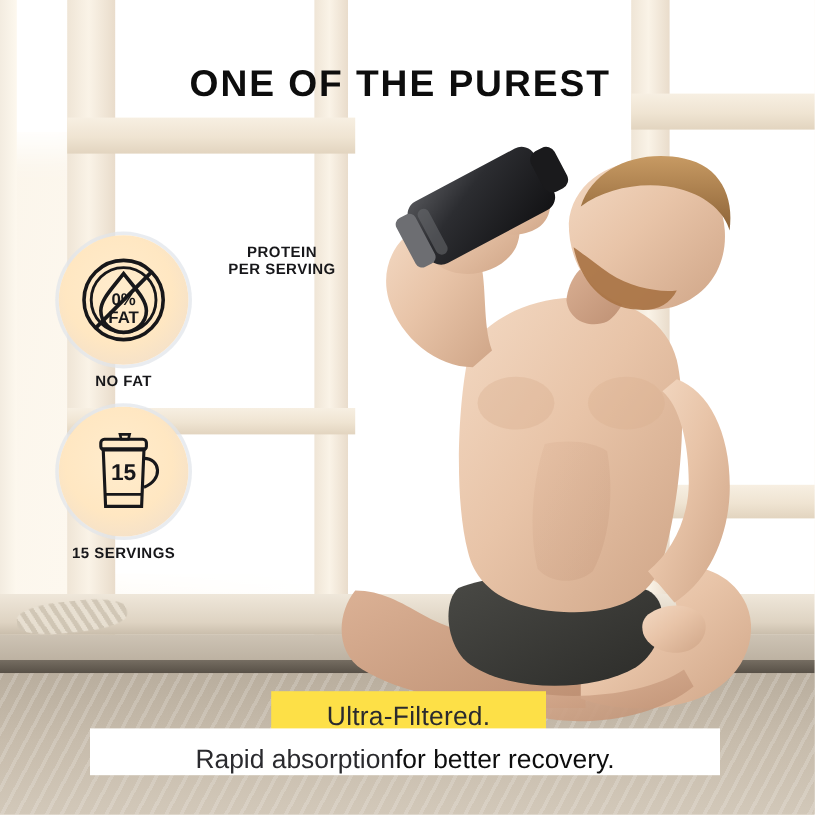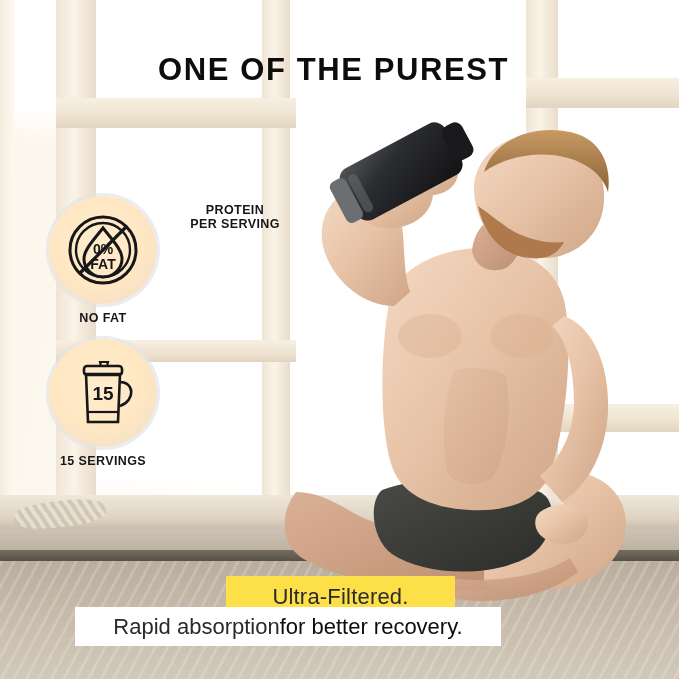--- a/index.html
+++ b/index.html
@@ -131,23 +131,23 @@
     background:#fde047;
     display:flex;align-items:center;justify-content:center;
     z-index:8;
     margin-top:20px;
   }
   .callout-top span{
     font-size:22px;color:#2a2a2e;letter-spacing:.2px;
   }
   .callout-bottom{
     position:absolute;left:75px;top:607px;
-    width:426px;height:39px;
+    width:525px;height:39px;
     background:#ffffff;
-    display:flex;align-items:center;justify-content:center;
+    display:flex;align-items:flex-end;justify-content:center;
     z-index:8;
   }
   .callout-bottom .plain{font-size:22px;color:#2a2a2e;}
   .callout-bottom .strong{font-size:22px;color:#0d0d0d;font-weight:normal;}
 </style>
 </head>
 <body>
 
 <div id="stage">
 

